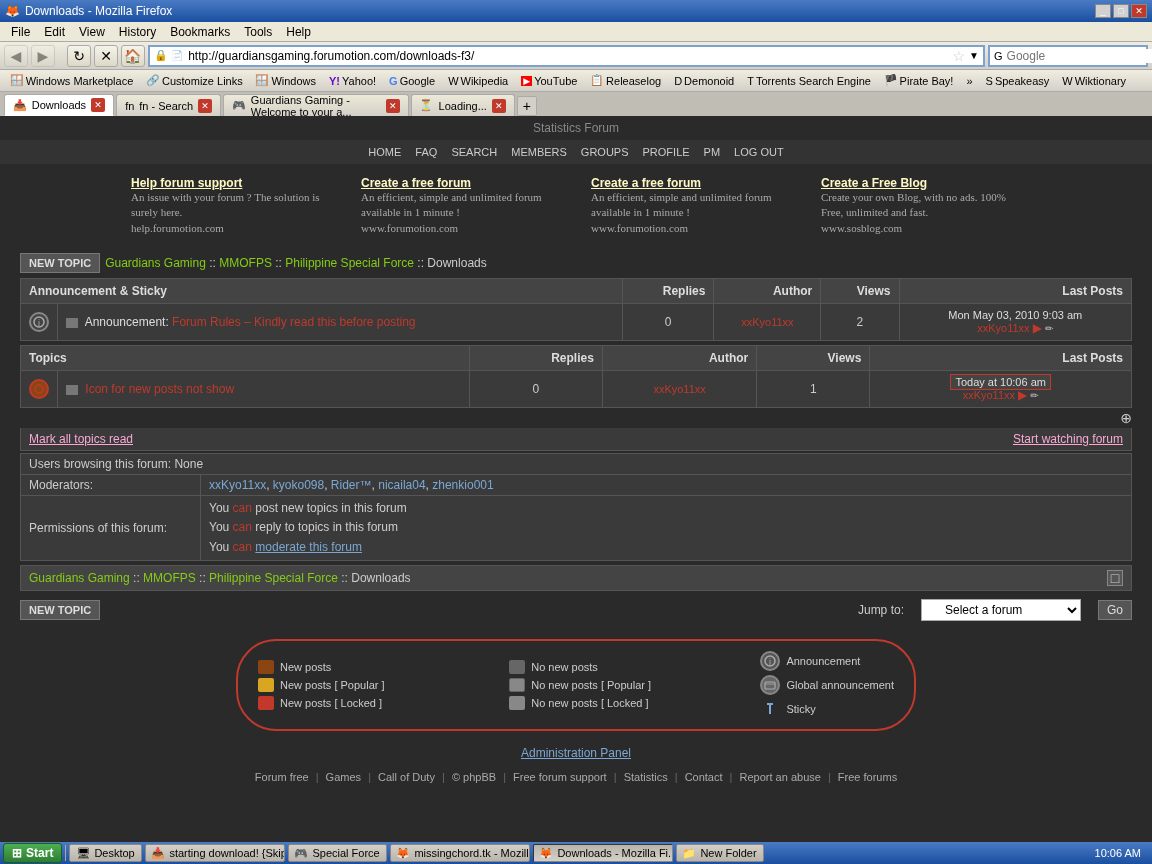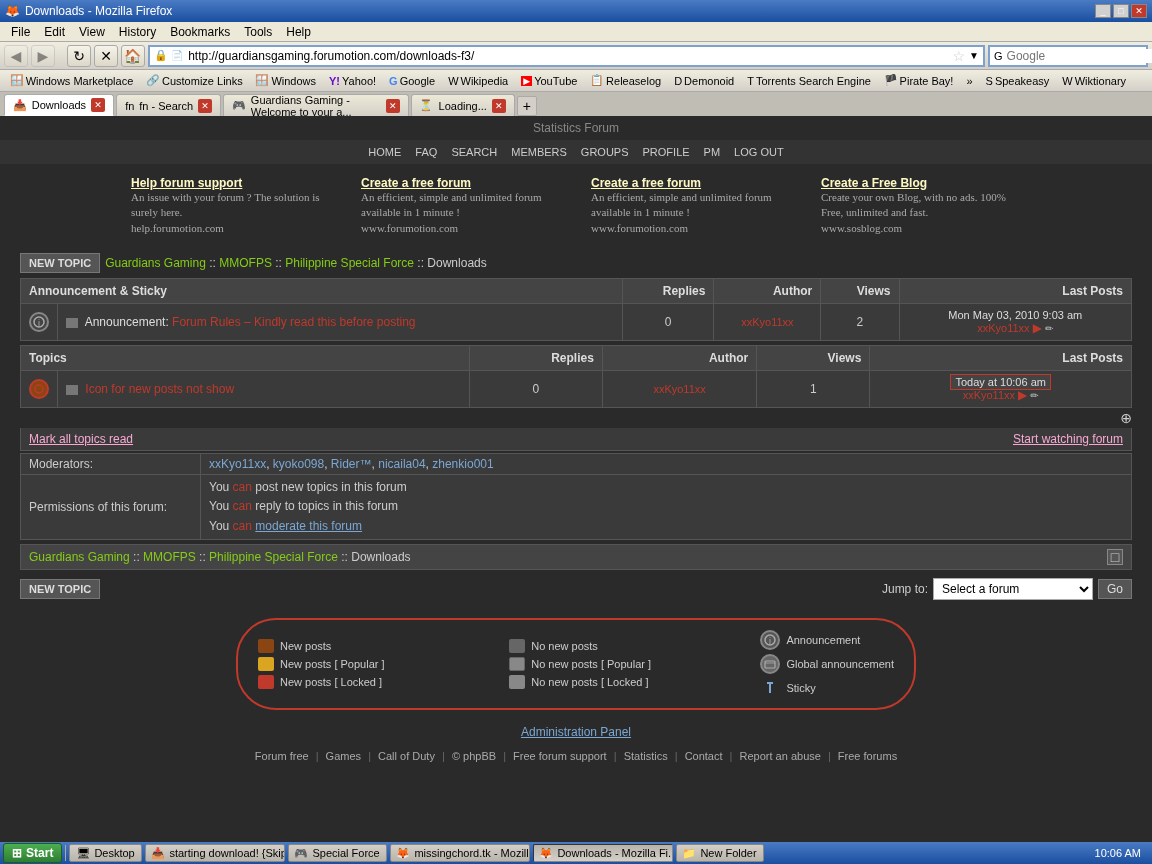--- a/index.html
+++ b/index.html
@@ -430,28 +430,28 @@
 
     .bottom-controls {
       display: flex;
       align-items: center;
       justify-content: space-between;
       padding: 8px 0;
     }
     .jump-to {
       display: flex;
       align-items: center;
-      gap: 5px;
+      gap: 17px;
       color: #ccc;
       font-size: 12px;
     }
     .jump-select {
       background: white;
       border: 1px solid #aaa;
-      padding: 2px 4px;
+      padding: 2px 19px;
       font-size: 12px;
       width: 160px;
     }
     .go-btn {
       background: #555;
       border: 1px solid #777;
       color: #ddd;
       padding: 2px 8px;
       cursor: pointer;
       font-size: 12px;
@@ -766,20 +766,23 @@
         <span style="color:#ccc;font-size:14px;cursor:pointer;">⊕</span>
       </div>
 
       <div class="forum-footer-row">
         <a class="footer-link">Mark all topics read</a>
         <a class="footer-link">Start watching forum</a>
       </div>
 
       <table class="info-table">
         <tbody>
+            <tr>
+          <td colspan="2">Users browsing this forum: None</td>
+        </tr>
         <tr>
           <td class="info-label">Moderators:</td>
           <td>
             <a class="info-link">xxKyo11xx</a>,
             <a class="info-link">kyoko098</a>,
             <a class="info-link">Rider™</a>,
             <a class="info-link">nicaila04</a>,
             <a class="info-link">zhenkio001</a>
           </td>
         </tr>

